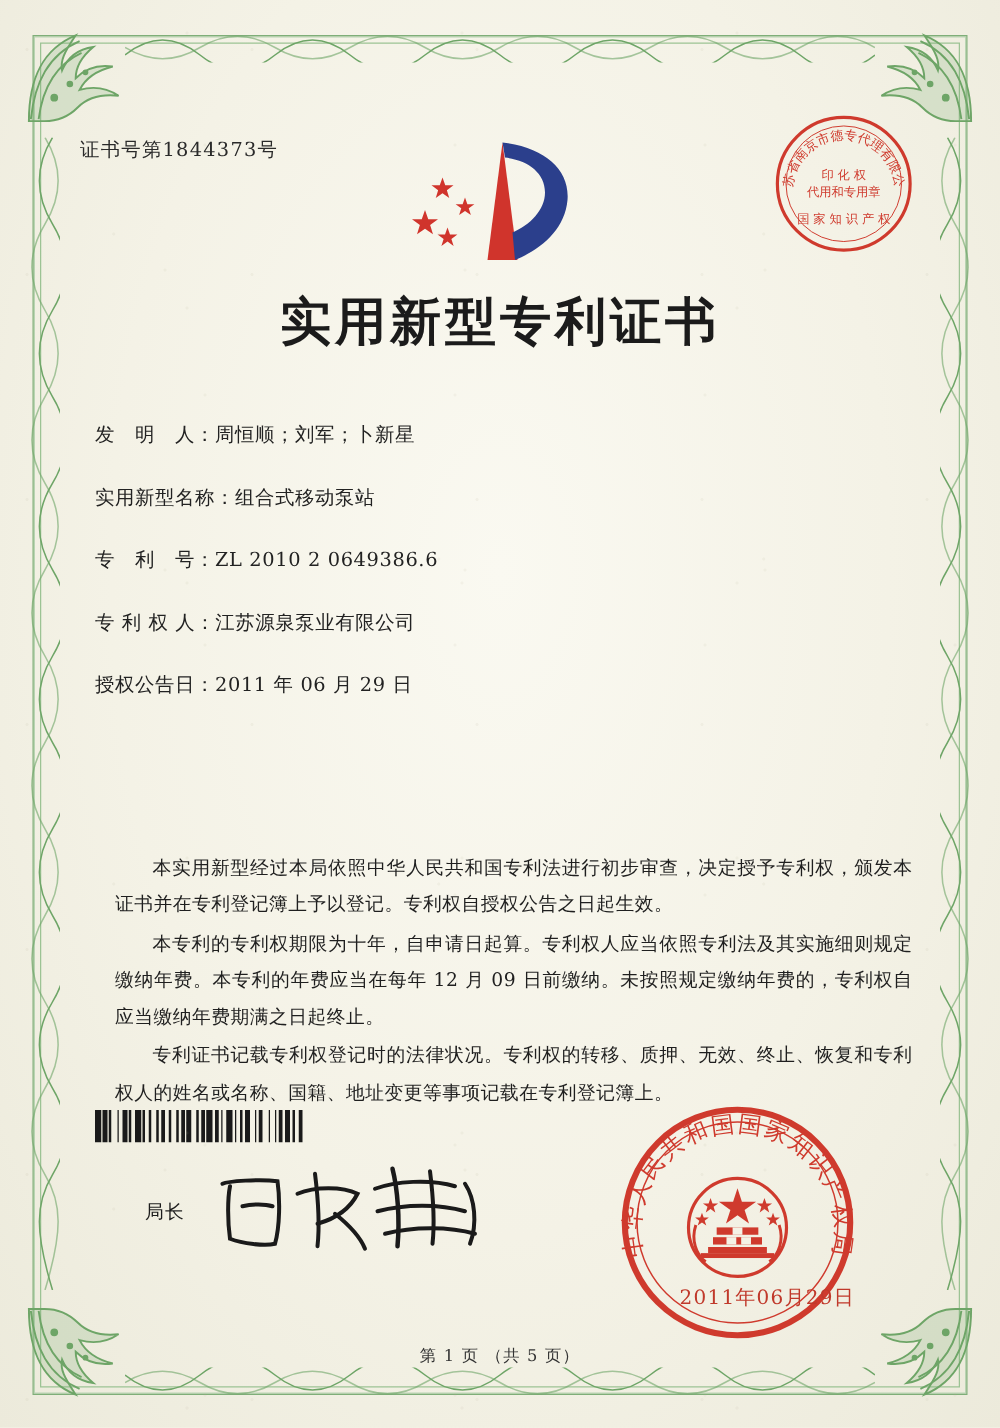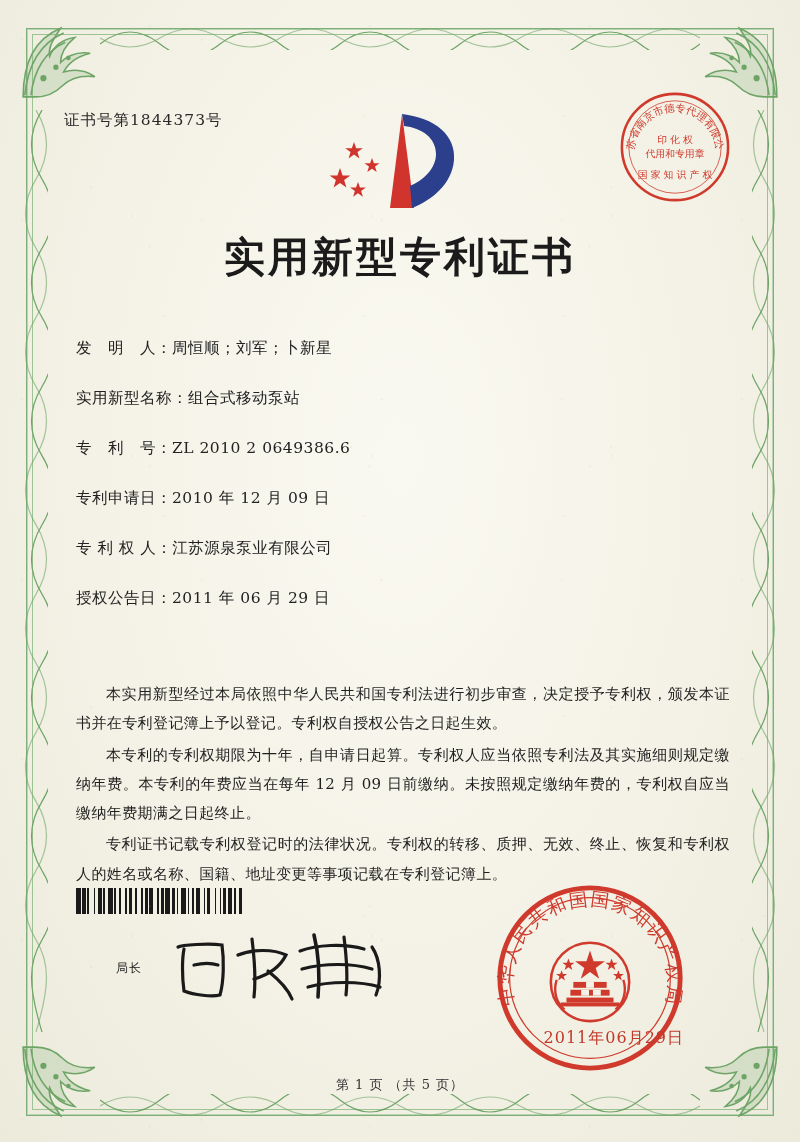--- a/index.html
+++ b/index.html
@@ -140,21 +140,21 @@
     left: 16px;
     right: 10px;
     top: 600px;
     font-size: 15px;
     line-height: 1.95;
     color: #1f1f1f;
     letter-spacing: 0.4px;
     text-align: justify;
   }
   .paragraphs p {
-    margin: 0 0 2px 0;
+    margin: 0 0 2px 16px;
     text-indent: 2em;
   }
 
   
   .barcode {
     position: absolute;
     left: 16px;
     top: 808px;
     width: 232px;
     height: 26px;
@@ -166,21 +166,21 @@
     display: block;
     background: #1a1a1a;
     height: 100%;
   }
 
   
   .sig-label {
     position: absolute;
     left: 56px;
     top: 880px;
-    font-size: 12px;
+    font-size: 15px;
     color: #1c1c1c;
     letter-spacing: 1px;
     text-align: right;
   }
   .signature {
     position: absolute;
     left: 108px;
     top: 845px;
     width: 240px;
     height: 86px;
@@ -347,23 +347,20 @@
       <div class="field-row">
         <span class="field-label">发　明　人：</span><span class="field-value">周恒顺；刘军；卜新星</span>
       </div>
       <div class="field-row">
         <span class="field-label">实用新型名称：</span><span class="field-value">组合式移动泵站</span>
       </div>
       <div class="field-row">
         <span class="field-label">专　利　号：</span><span class="field-value">ZL 2010 2 0649386.6</span>
       </div>
       <div class="field-row">
-        <span class="field-label">专利申请日：</span><span class="field-value">2010 年 12 月 09 日</span>
-      </div>
-      <div class="field-row">
         <span class="field-label">专 利 权 人：</span><span class="field-value">江苏源泉泵业有限公司</span>
       </div>
       <div class="field-row">
         <span class="field-label">授权公告日：</span><span class="field-value">2011 年 06 月 29 日</span>
       </div>
     </div>
 
     <div class="paragraphs">
       <p>本实用新型经过本局依照中华人民共和国专利法进行初步审查，决定授予专利权，颁发本证书并在专利登记簿上予以登记。专利权自授权公告之日起生效。</p>
       <p>本专利的专利权期限为十年，自申请日起算。专利权人应当依照专利法及其实施细则规定缴纳年费。本专利的年费应当在每年 12 月 09 日前缴纳。未按照规定缴纳年费的，专利权自应当缴纳年费期满之日起终止。</p>

